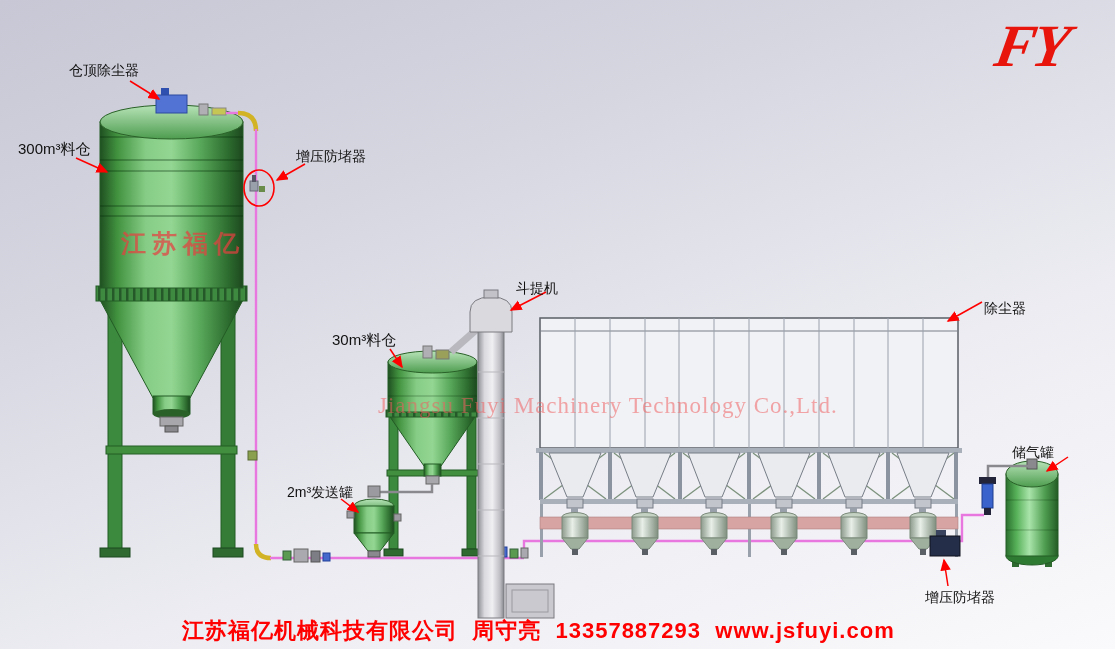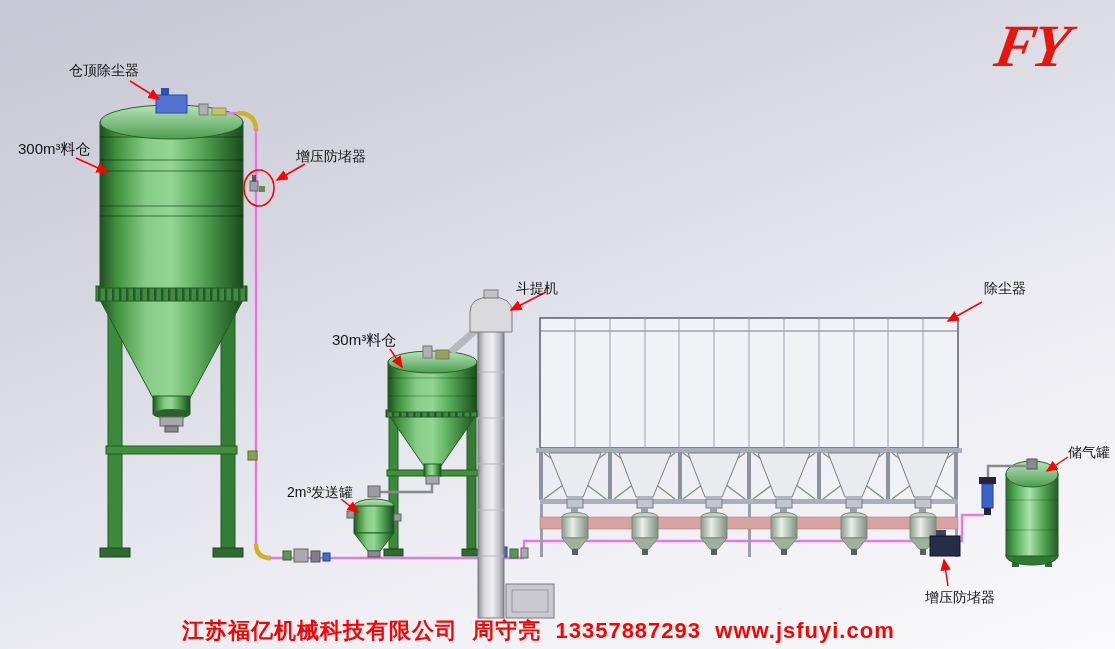--- a/index.html
+++ b/index.html
@@ -282,20 +282,22 @@
     <path d="M948,586 L944,560" marker-end="url(#arrow)"></path>
   </g>
 </svg>
 
 <div class="lbl" style="left:69px;top:62px">仓顶除尘器</div>
 <div class="lbl big" style="left:18px;top:140px">300m³料仓</div>
 <div class="lbl" style="left:296px;top:148px">增压防堵器</div>
 <div class="lbl big" style="left:332px;top:331px">30m³料仓</div>
 <div class="lbl" style="left:516px;top:280px">斗提机</div>
 <div class="lbl" style="left:287px;top:484px">2m³发送罐</div>
-<div class="lbl" style="left:984px;top:280px">除尘器</div>
-<div class="lbl" style="left:1068px;top:444px">储气罐</div>
+<div class="lbl" style="left:984px;top:300px">除尘器</div>
+<div class="lbl" style="left:1012px;top:444px">储气罐</div>
 <div class="lbl" style="left:925px;top:589px">增压防堵器</div>
 
+<div class="wm-cn">江苏福亿</div>
+<div class="wm-en">Jiangsu Fuyi Machinery Technology Co.,Ltd.</div>
 <div class="logo"><span>FY</span></div>
 <div class="footer">江苏福亿机械科技有限公司  周守亮  13357887293  www.jsfuyi.com</div>
 
 </div>
 
 </body></html>

